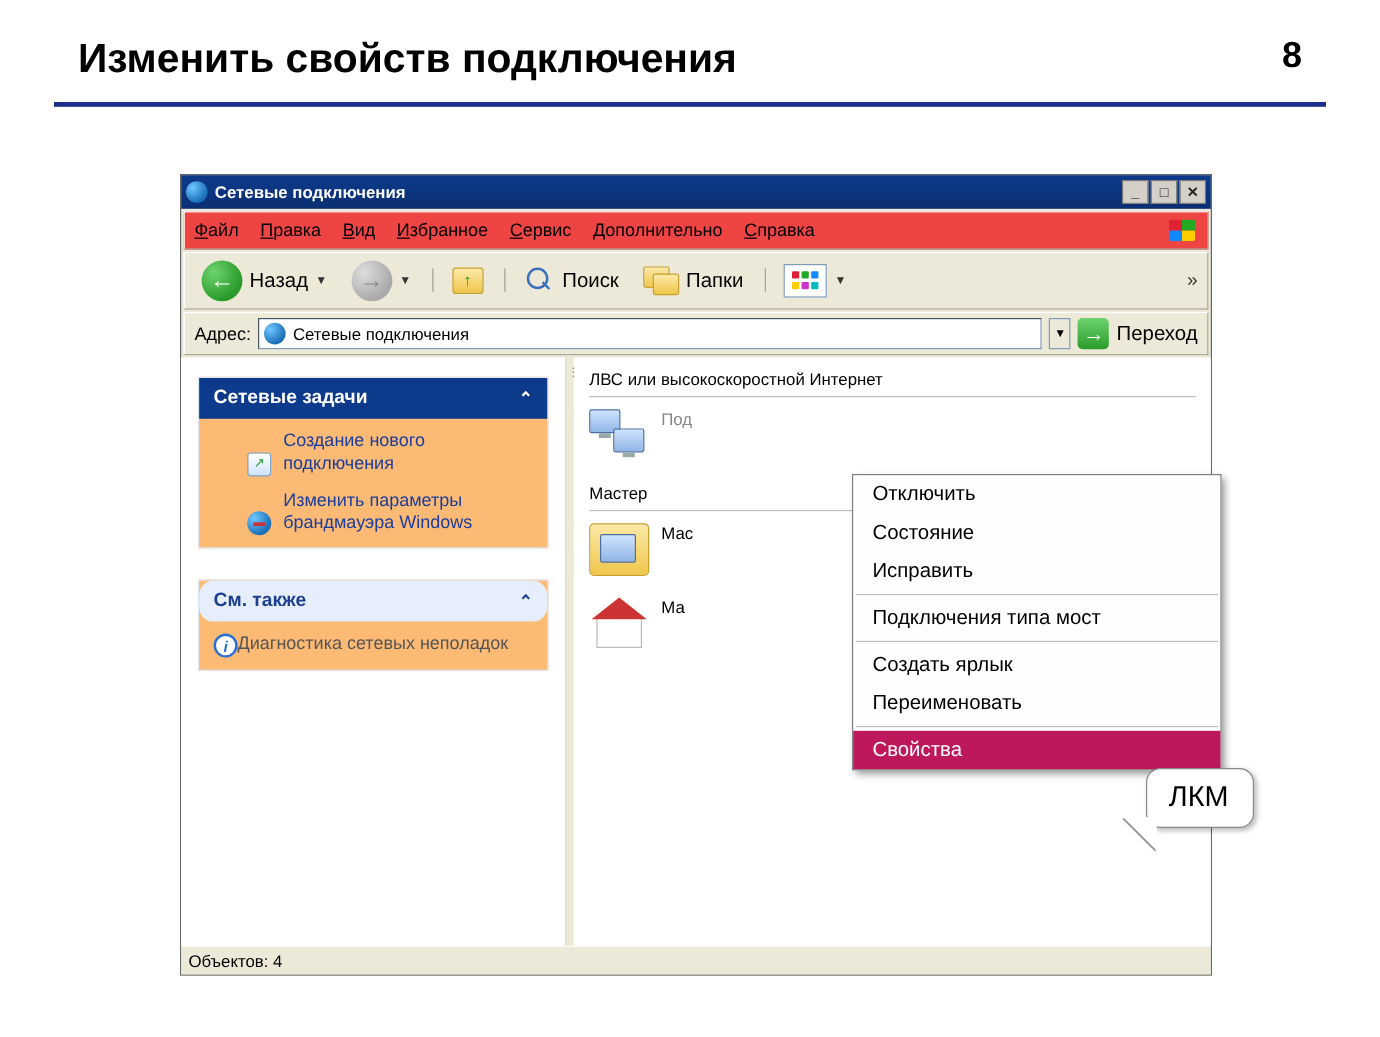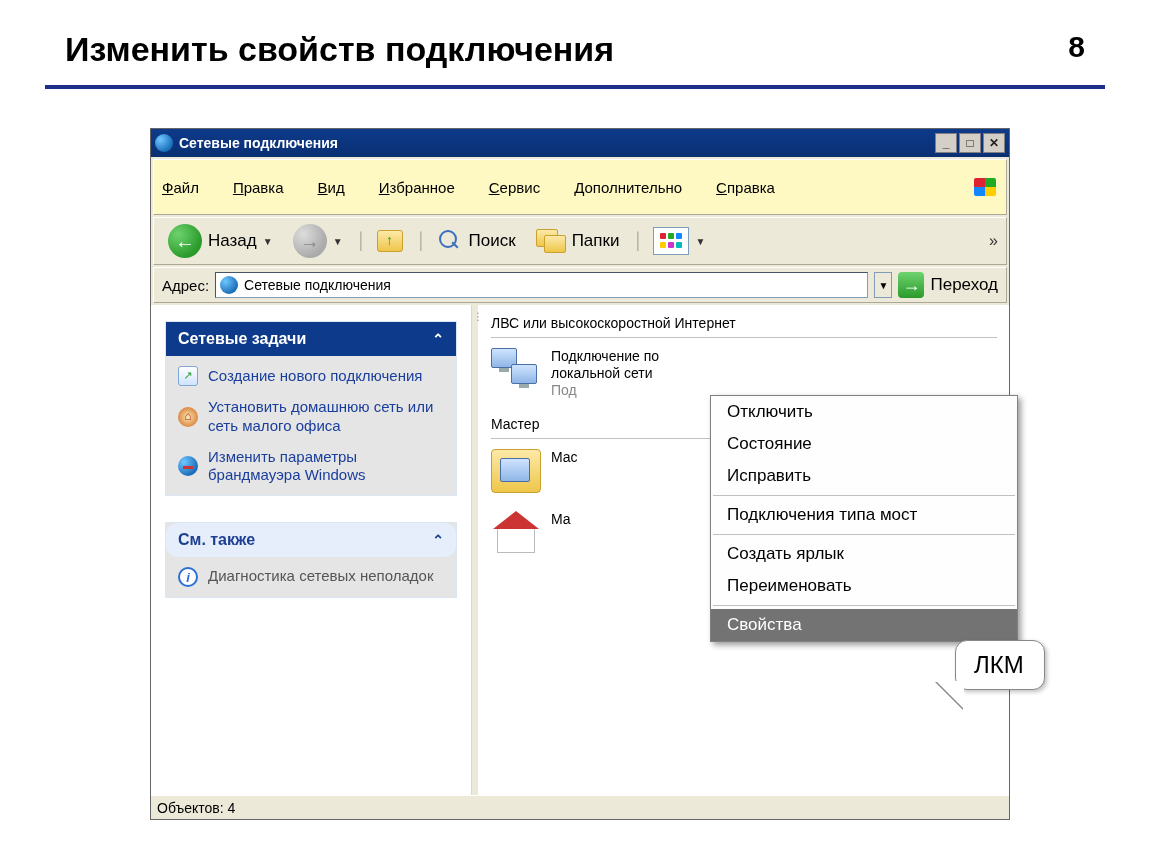--- a/index.html
+++ b/index.html
@@ -32,21 +32,21 @@
     left: 45px;
     right: 45px;
     top: 85px;
     height: 4px;
     background: #1c2f8b;
   }
   
   .window {
     position: absolute;
     left: 150px;
-    top: 128px;
+    top: 145px;
     width: 860px;
     background: #ece9d8;
     border: 1px solid #666;
     font-family: Tahoma, Verdana, sans-serif;
     font-size: 14px;
   }
   .titlebar {
     display: flex;
     align-items: center;
     height: 28px;
@@ -67,27 +67,27 @@
     border: 1px solid #808080;
     font-family: Tahoma, sans-serif;
     font-size: 12px;
     display: flex; align-items: center; justify-content: center;
     font-weight: bold; color: #222;
   }
   
   .menubar {
     display: flex;
     align-items: center;
-    background: #fef9c3;
+    background: #ef4444;
     border: 1px solid #fff;
     border-right-color: #aca899;
     border-bottom-color: #aca899;
     margin: 2px;
-    padding: 16px 8px;
-    gap: 34px;
+    padding: 4px 8px;
+    gap: 18px;
   }
   .menubar .menuitem { font-size: 15px; color: #000; }
   .menubar .menuitem u { text-decoration: underline; }
   .menubar .flag {
     margin-left: auto;
     width: 26px; height: 22px;
     display: inline-block;
     position: relative;
   }
   .flag::before {
@@ -180,46 +180,46 @@
     position:relative;
   }
   .sidepanel {
     width: 320px;
     padding: 16px 14px;
     background:#fff;
   }
   .taskbox {
     border:1px solid #dbe6f4;
     margin-bottom: 26px;
-    background:#e5e5e5;
+    background:#fdba74;
   }
   .taskbox-hd {
     background:#0d3a8a;
     color:#fff;
     font-weight:bold;
     font-size:16px;
     padding:8px 12px;
     display:flex; justify-content:space-between; align-items:center;
   }
   .taskbox-hd.light {
     background:#e6eefc; color:#1c3f8f;border-radius:12px;
   }
   .chev { font-size:14px; }
   .taskbox-body { padding:10px 12px; display:flex; flex-direction:column; gap:12px; }
-  .task-link { display:flex; gap:10px; align-items:center; color:#1a3e9c; font-size:15px; line-height:1.25; }
+  .task-link { display:flex; gap:10px; align-items:flex-end; color:#1a3e9c; font-size:15px; line-height:1.25;margin-left:28px; }
   .task-link .ico { width:20px; height:20px; flex-shrink:0; border-radius:3px; }
   .ico.wizard { background:linear-gradient(#fff,#cfe3ff); border:1px solid #7fa6d4; position:relative; }
   .ico.wizard::after{content:"↗"; position:absolute; inset:0; display:flex; align-items:center; justify-content:center; font-size:11px; color:#2a9a2a;}
   .ico.home { background:radial-gradient(circle,#f8e9b0,#d84 70%); border-radius:50%; position:relative; }
   .ico.home::after{content:"⌂"; position:absolute; inset:0; display:flex; align-items:center; justify-content:center; font-size:12px; color:#a33;}
   .ico.fire { background:radial-gradient(circle at 30% 30%,#6fc7ff,#1b6fba 70%); border-radius:50%; position:relative; }
   .ico.fire::after{content:"▬"; position:absolute; inset:0; display:flex; align-items:center; justify-content:center; font-size:10px; color:#c33;}
   .ico.info { width:20px; height:20px; border-radius:50%; background:#fff; border:2px solid #2a6fd4; position:relative; }
   .ico.info::after{content:"i"; position:absolute; inset:0; display:flex; align-items:center; justify-content:center; font-size:13px; font-weight:bold; font-style:italic; color:#2a6fd4;}
-  .seealso-link { display:flex; gap:10px; align-items:flex-start; color:#555; font-size:15px; }
+  .seealso-link { display:flex; align-items:flex-start; color:#555; font-size:15px; }
   .divider-vert { width:8px; background:#ece9d8; border-left:1px solid #dcd8c5; border-right:1px solid #fff; position:relative; }
   .divider-vert::after { content:"⋮"; color:#888; position:absolute; top:6px; left:1px; font-size:10px; }
   .mainpane { flex:1; padding:8px 12px; position:relative; }
   .group-hd { font-size:14px; margin: 2px 0 6px 0; }
   .group-hd b { font-weight:normal; }
   .group-rule { border-top:1px solid #c0c0c0; margin-bottom:10px; }
   .item { display:flex; gap:10px; align-items:flex-start; margin-bottom:18px; }
   .item .bigico { width:50px; height:44px; flex-shrink:0; position:relative; }
   .mon {
     position:absolute; width:26px; height:20px; border:1px solid #4a6fa4; background:linear-gradient(#cfe3ff,#8fb6e6); border-radius:2px;
@@ -247,21 +247,21 @@
     border:1px solid #808080;
     box-shadow: 3px 3px 6px rgba(0,0,0,0.4);
     font-family: Tahoma, Verdana, sans-serif;
     font-size: 17px;
   }
   .ctxmenu .mi { padding: 6px 16px; color:#000; }
   .ctxmenu .mi.bold { font-weight:normal; }
   .ctxmenu .mi.disabled { color:#a0a0a0; }
   .ctxmenu hr { border:none; border-top:1px solid #c0c0c0; margin:3px 2px; }
   .ctxmenu .mi.selected {
-    background:#737373; color:#fff;
+    background:#be185d; color:#fff;
   }
   
   .callout {
     position:absolute;
     left: 955px;
     top: 640px;
     min-width: 90px;
     background:#fff;
     border:1px solid #888;
     border-radius: 12px;
@@ -382,24 +382,20 @@
         <div class="taskbox-hd">
           <span>Сетевые задачи</span>
           <span class="chev">⌃</span>
         </div>
         <div class="taskbox-body">
           <div class="task-link">
             <span class="ico wizard"></span>
             <span>Создание нового подключения</span>
           </div>
           <div class="task-link">
-            <span class="ico home"></span>
-            <span>Установить домашнюю сеть или сеть малого офиса</span>
-          </div>
-          <div class="task-link">
             <span class="ico fire"></span>
             <span>Изменить параметры брандмауэра Windows</span>
           </div>
         </div>
       </div>
 
       <div class="taskbox">
         <div class="taskbox-hd light">
           <span>См. также</span>
           <span class="chev">⌃</span>
@@ -419,21 +415,20 @@
       <div class="group-hd">
         <b>ЛВС</b><span> или высокоскоростной Интернет</span>
       </div>
       <div class="group-rule"></div>
       <div class="item">
         <div class="bigico lan">
           <span class="mon"></span>
             <span class="mon"></span>
         </div>
         <div class="item-text">
-          <div>Подключение по локальной сети</div>
           <div style="color:#888;">Под</div>
         </div>
       </div>
 
       <div class="group-hd"><b>Мастер</b></div>
       <div class="group-rule"></div>
       <div class="item">
         <div class="bigico fold">
             <span class="mini"></span>
           </div>

